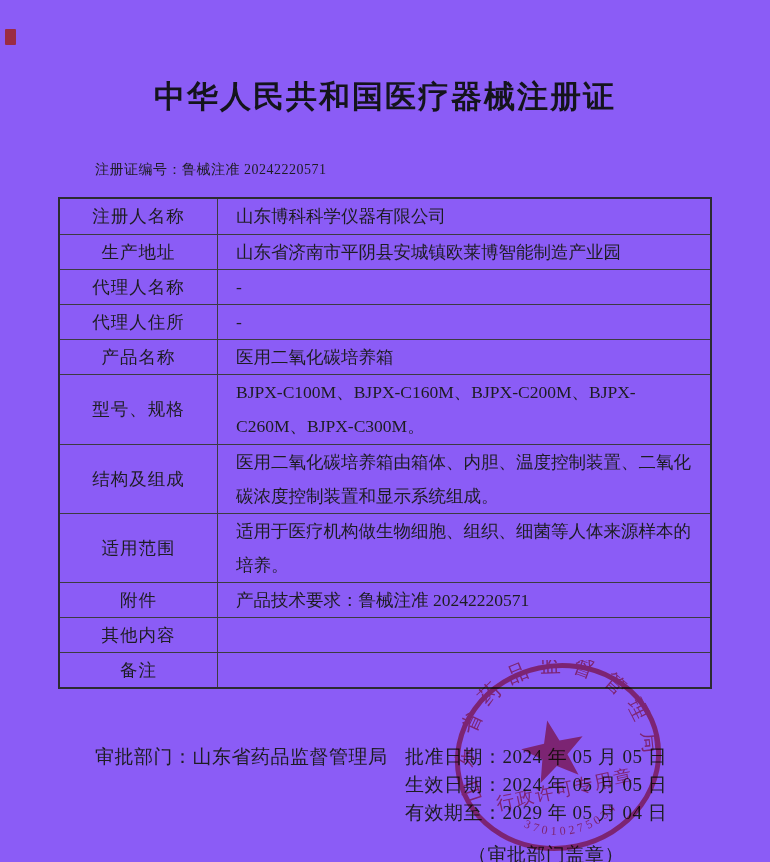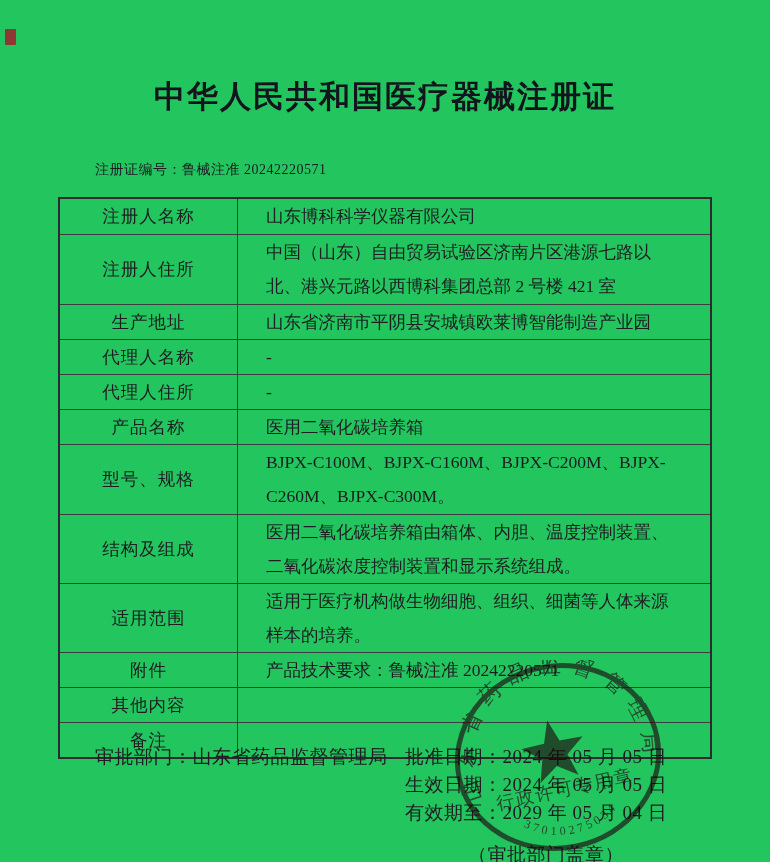--- a/index.html
+++ b/index.html
@@ -1,19 +1,19 @@
 <!DOCTYPE html>
 <html><head>
 <meta charset="utf-8">
 <style>
   html,body{margin:0;padding:0;background:#ffffff;}
   .page{
     position:relative;
     width:770px;height:862px;
-    background:#22c55e;
+    background:#8b5cf6;
     font-family:"Liberation Serif","DejaVu Serif",serif;
     color:#1d1d22;
     overflow:hidden;
     text-decoration:underline;
   }
   .artifact{
     position:absolute;left:5px;top:29px;width:11px;height:16px;
     background:#9c2730;opacity:.9;border-radius:1px;
   }
   .title{
@@ -28,21 +28,21 @@
   }
   table.cert{
     position:absolute;left:58px;top:197px;
     width:654px;
     border-collapse:collapse;
     table-layout:fixed;
     font-size:17.5px;
   }
   table.cert td{
     border:1px solid #3c3c40;
-    padding:0 28px;
+    padding:0 18px;
     vertical-align:middle;
     line-height:34px;
   }
   table.cert{border:2px solid #2c2c30;}
   td.lbl{
     width:121px;
     text-align:center;
     padding:0 4px;
     letter-spacing:1px;
   }
@@ -69,24 +69,20 @@
 
   <h1 class="title">中华人民共和国医疗器械注册证</h1>
 
   <div class="certno"><span>注册证编号：</span><span>鲁械注准 20242220571</span></div>
 
   <table class="cert">
     <tbody>
       <tr style="height:36px;">
         <td class="lbl">注册人名称</td>
         <td class="val">山东博科科学仪器有限公司</td>
-      </tr>
-      <tr style="height:70px;">
-        <td class="lbl">注册人住所</td>
-        <td class="val">中国（山东）自由贸易试验区济南片区港源七路以北、港兴元路以西博科集团总部 2 号楼 421 室</td>
       </tr>
       <tr style="height:35px;">
         <td class="lbl">生产地址</td>
         <td class="val">山东省济南市平阴县安城镇欧莱博智能制造产业园</td>
       </tr>
       <tr style="height:33px;">
         <td class="lbl">代理人名称</td>
         <td class="val">-</td>
       </tr>
       <tr style="height:33px;">

